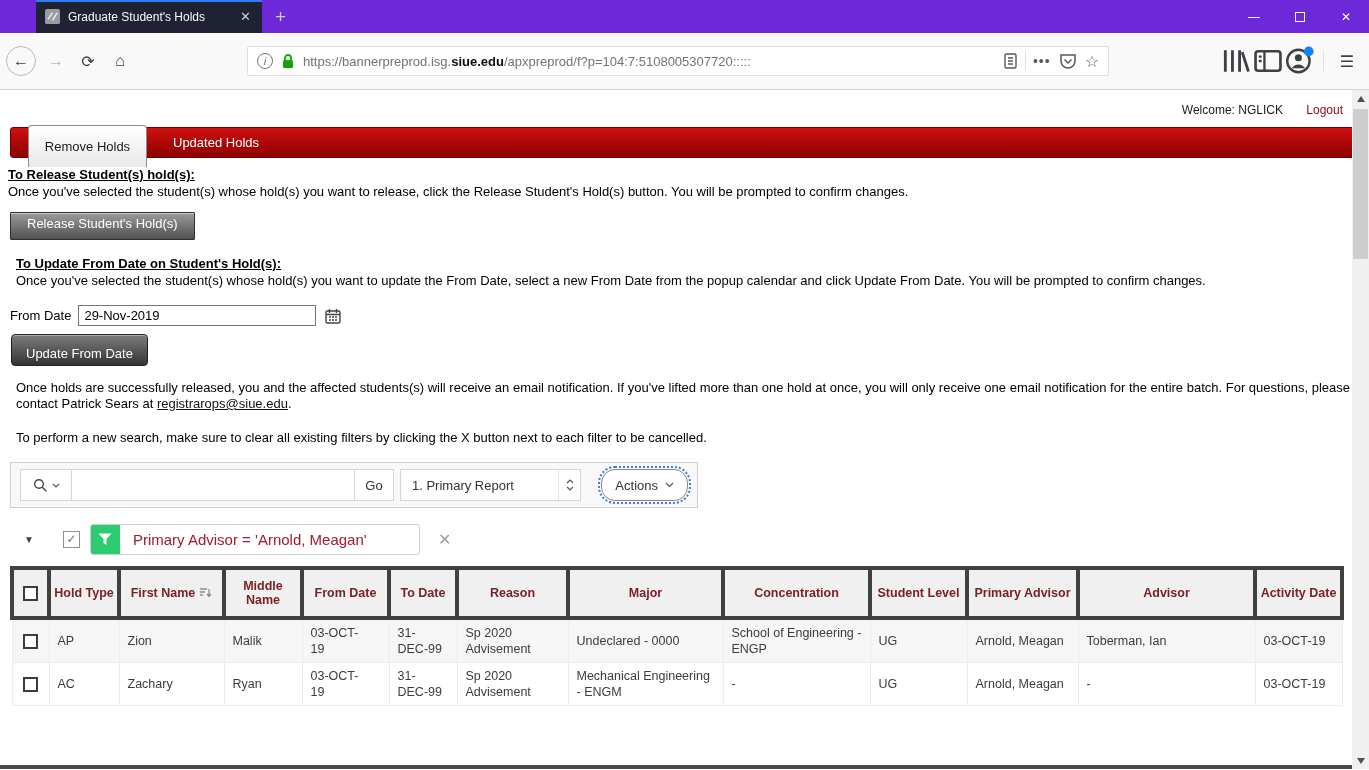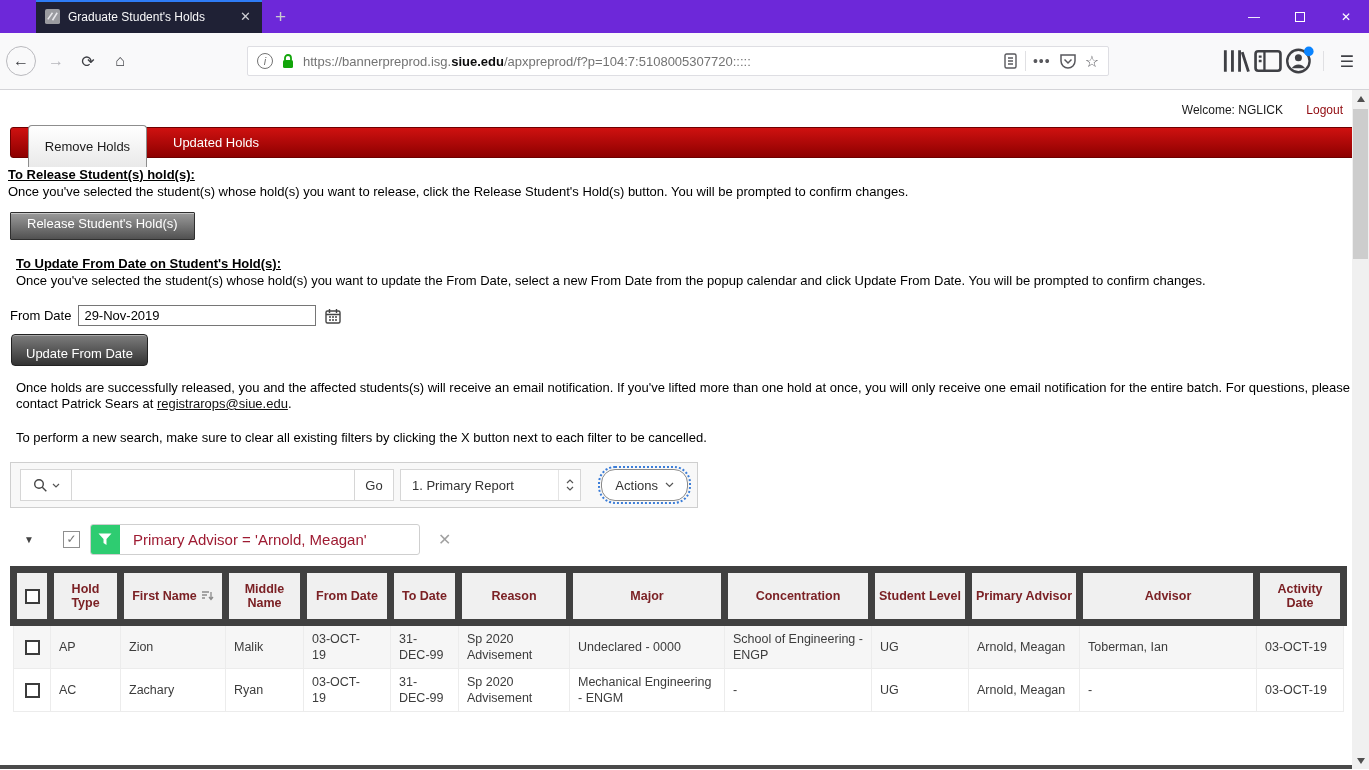--- a/index.html
+++ b/index.html
@@ -106,21 +106,21 @@
   .fchip { margin-left:10px; display:flex; align-items:center; height:31px; width:330px;
            border:1px solid #cfcfcf; border-radius:3px; background:#fff; overflow:hidden; }
   .fgreen { width:29px; height:31px; background:#2ecc71; display:flex; align-items:center;
             justify-content:center; flex:0 0 29px; cursor:pointer; }
   .ftext { padding-left:13px; color:#9e1b32; font-size:15px; }
   .fclose { margin-left:18px; color:#a0a0a0; font-size:16px; cursor:pointer; }
 
   table.holds { margin:10px 0 0 10px; width:1330px; border-collapse:collapse; table-layout:fixed;
                 font-size:12.5px; color:#3c3c3c; }
   table.holds th { background:#f0f0f0; color:#7b2125; font-weight:bold; padding:9px 3px;
-                   border:7px solid #404040; text-align:center; font-size:12.5px; }
+                   border:4px solid #404040; text-align:center; font-size:12.5px; }
   table.holds td { padding:5px 8px; border:1px solid #ececec; line-height:16px; vertical-align:middle; background:#fff; }
   table.holds tr.odd td { background:#f6f6f6; }
   .c-check { width:37px; text-align:center; }
   td.c-check { text-align:center; }
   .cbx { display:inline-block; width:15px; height:15px; border:2px solid #3c3c3c; background:#fff;
          vertical-align:middle; cursor:pointer; }
   .dwrap { display:inline-block; max-width:48px; }
   .sorticon { vertical-align:-2px; margin-left:4px; }
 
   .bottom-rule { position:absolute; left:0; bottom:0; width:1352px; height:4px; background:#4a4a4a; }

